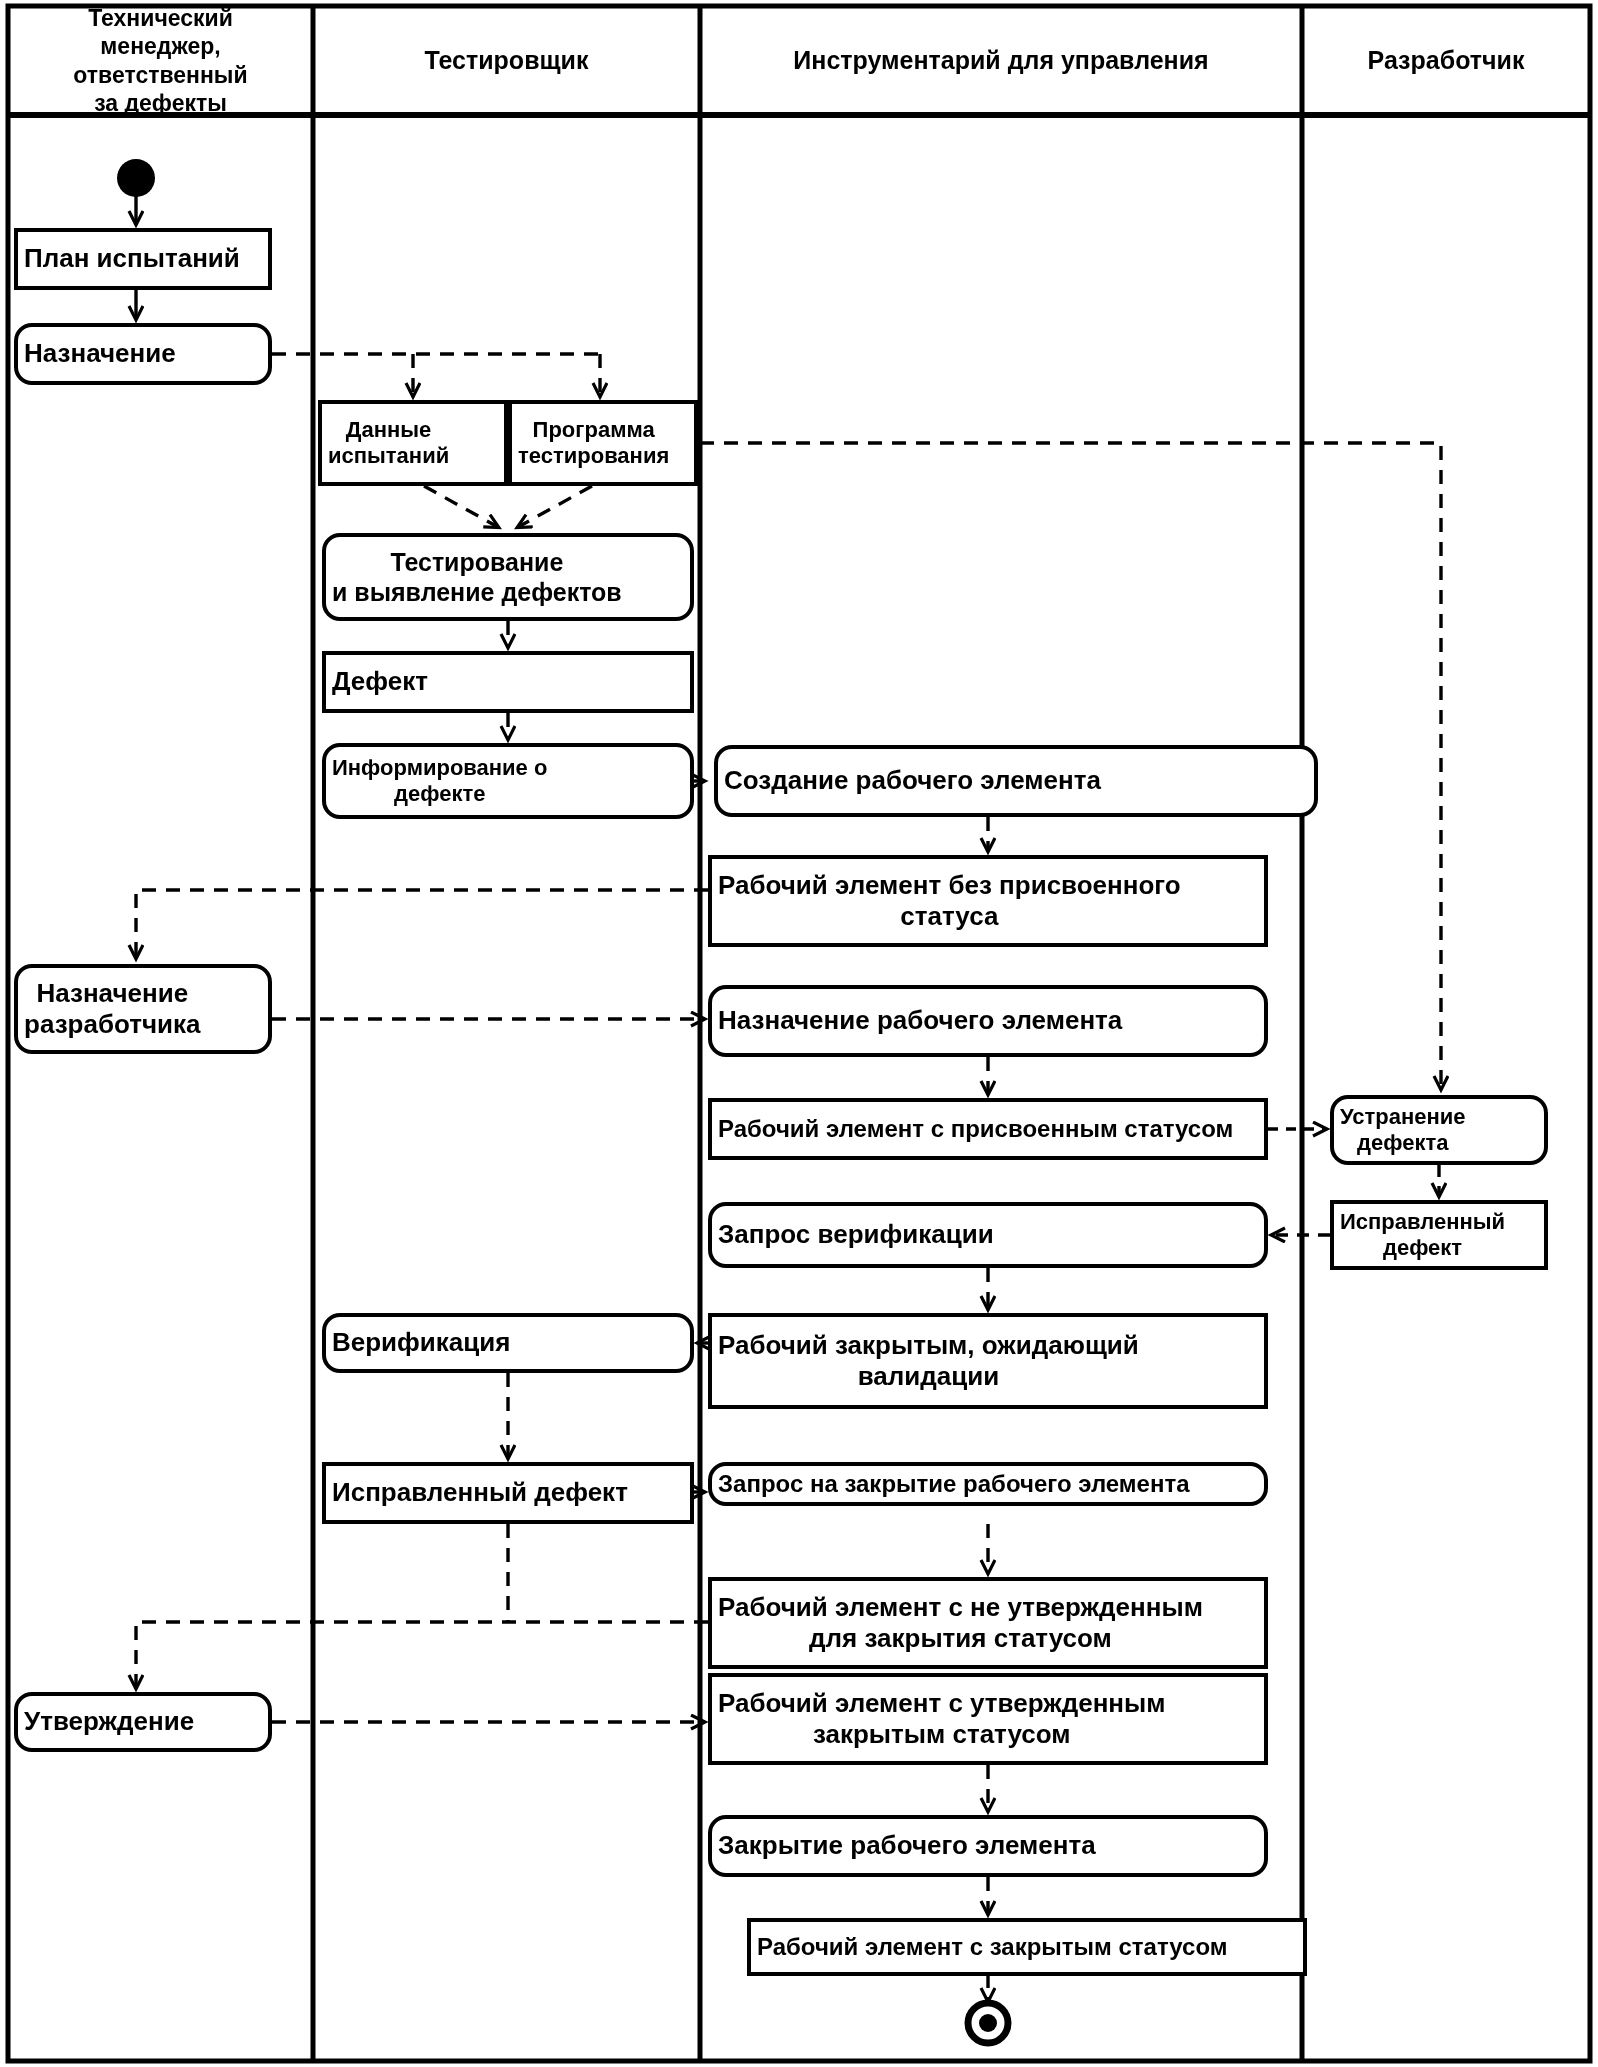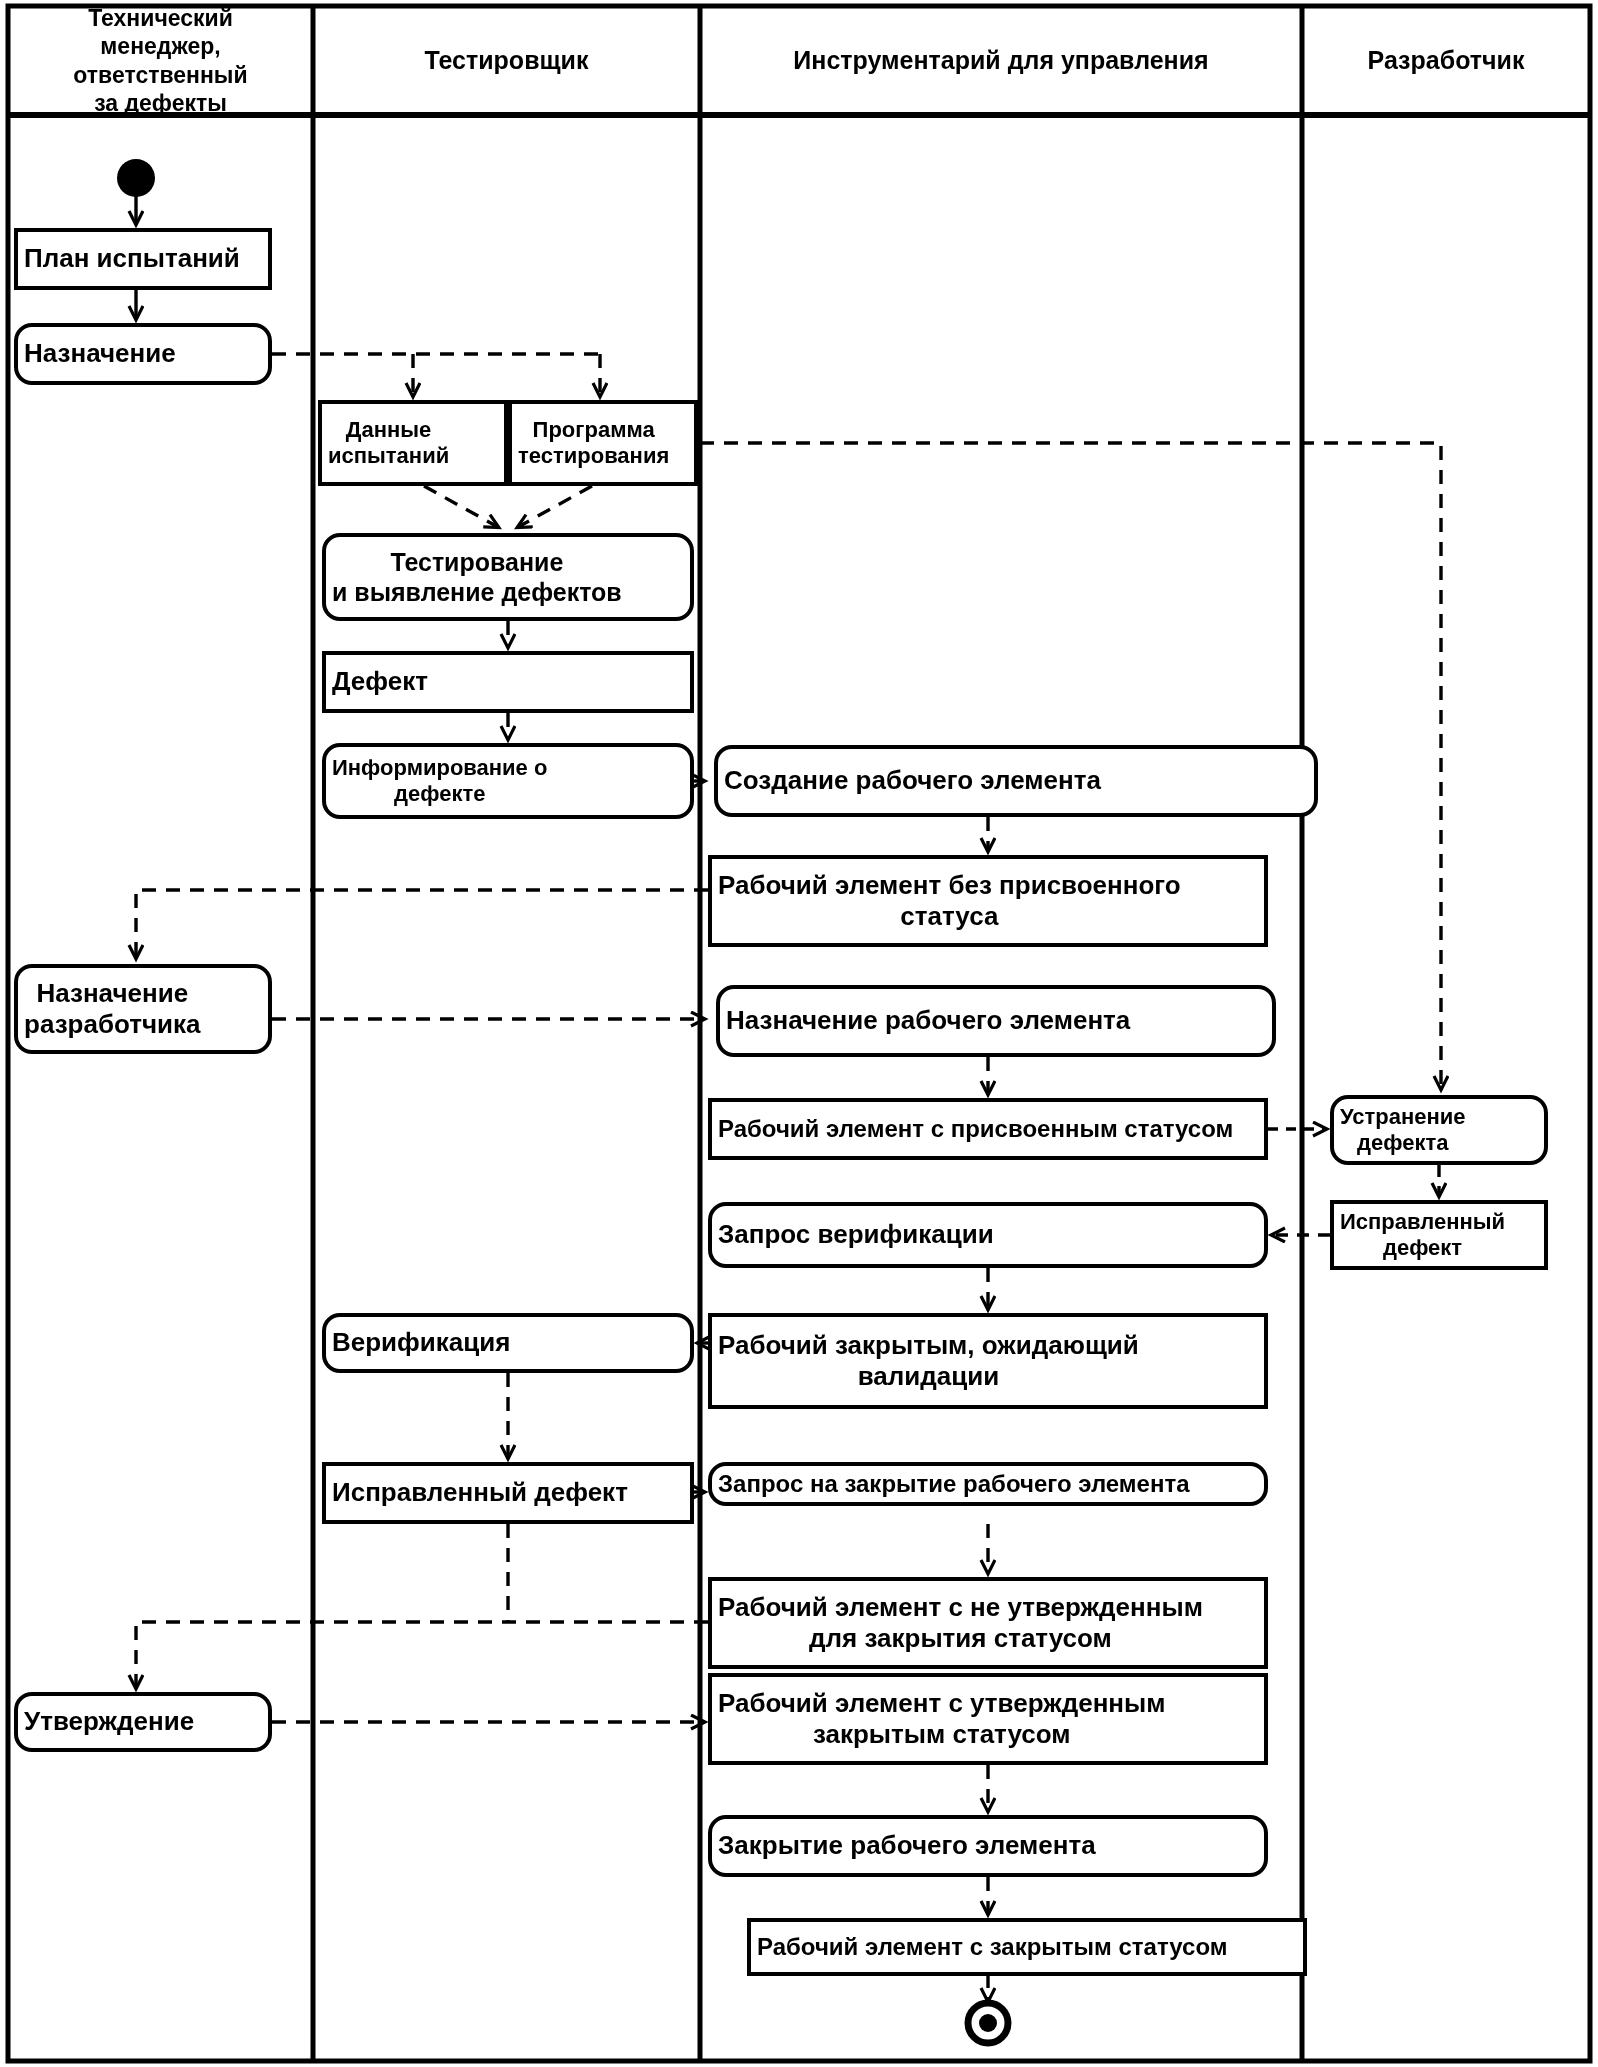--- a/index.html
+++ b/index.html
@@ -165,21 +165,21 @@
   <div class="node obj" style="left:708px;top:855px;width:560px;height:92px;font-size:26px;">
     <span style="white-space:pre-line;">Рабочий элемент без присвоенного
 статуса</span>
     </div>
 
   <div class="node act" style="left:14px;top:964px;width:258px;height:90px;font-size:26px;">
     <span style="white-space:pre-line;">Назначение
 разработчика</span>
     </div>
 
-  <div class="node act" style="left:708px;top:985px;width:560px;height:72px;font-size:26px;margin-left:8px;">
+  <div class="node act" style="left:708px;top:985px;width:560px;height:72px;font-size:26px;">
     <span style="white-space:pre-line;">Назначение рабочего элемента</span>
     </div>
 
   <div class="node obj" style="left:708px;top:1098px;width:560px;height:62px;font-size:24px;">
     <span style="white-space:pre-line;">Рабочий элемент с присвоенным статусом</span>
     </div>
 
   <div class="node act" style="left:1330px;top:1095px;width:218px;height:70px;font-size:22px;">
     <span style="white-space:pre-line;">Устранение
 дефекта</span>

